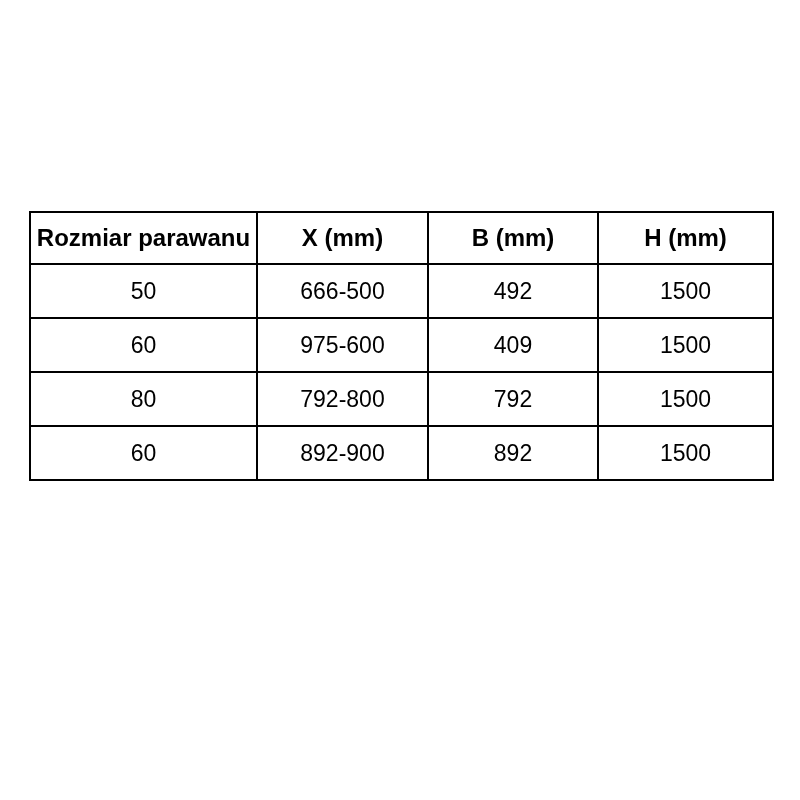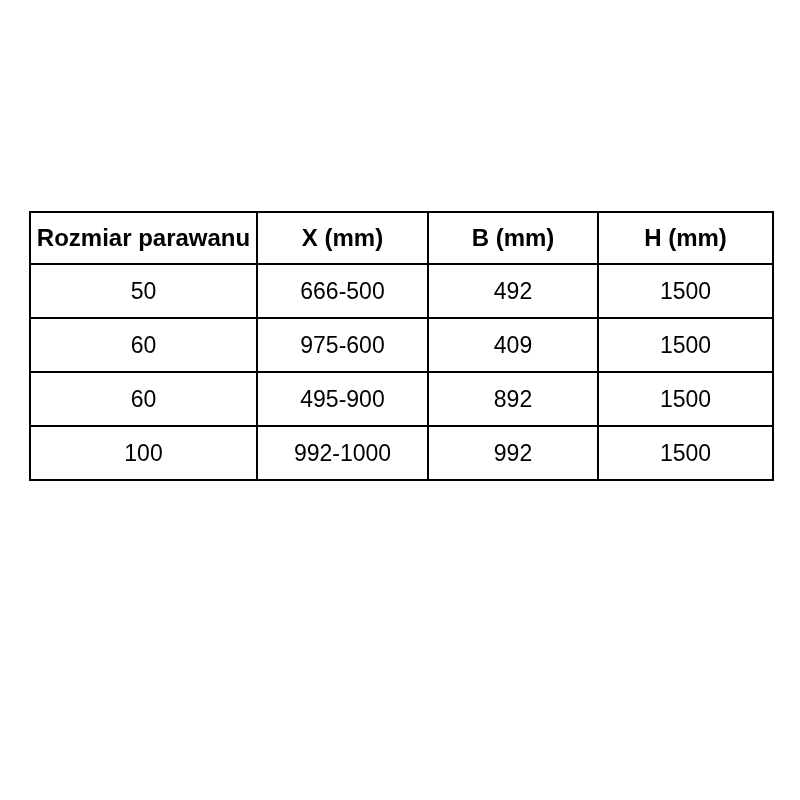--- a/index.html
+++ b/index.html
@@ -80,27 +80,27 @@
           <td>492</td>
           <td>1500</td>
         </tr>
         <tr>
           <td>60</td>
           <td>975-600</td>
           <td>409</td>
           <td>1500</td>
         </tr>
         <tr>
-          <td>60</td>
-          <td>495-900</td>
-          <td>892</td>
+          <td>80</td>
+          <td>792-800</td>
+          <td>792</td>
           <td>1500</td>
         </tr>
         <tr>
-          <td>100</td>
-          <td>992-1000</td>
-          <td>992</td>
+          <td>60</td>
+          <td>892-900</td>
+          <td>892</td>
           <td>1500</td>
         </tr>
       </tbody>
     </table>
   </div>
 </div>
 
 </body></html>

